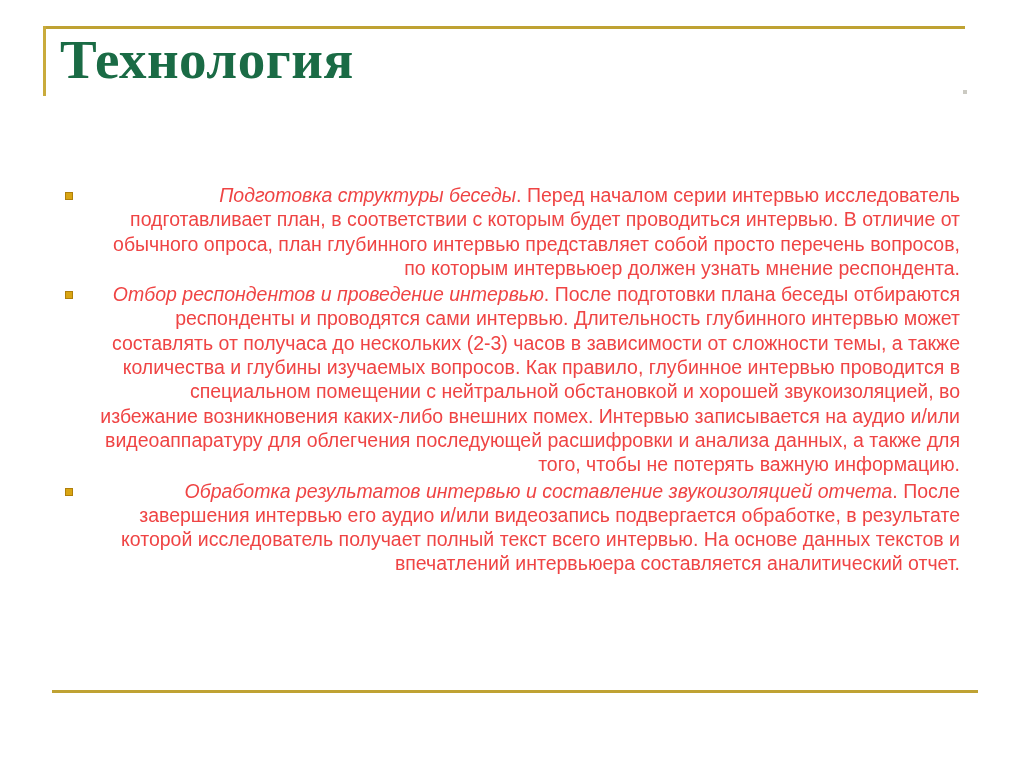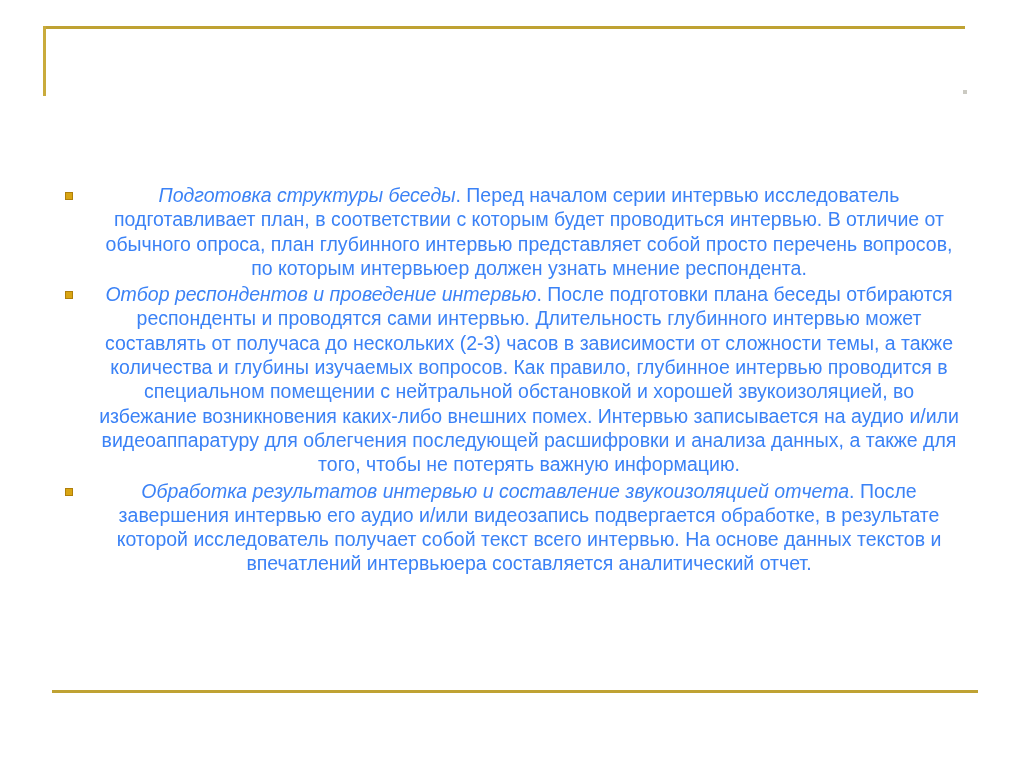--- a/index.html
+++ b/index.html
@@ -86,49 +86,50 @@
     width: 8px;
     height: 8px;
     background: #d9a513;
     border: 1px solid #b07f0a;
     box-sizing: border-box;
   }
   .bullet-text {
     font-family: "Liberation Sans", sans-serif;
     font-size: 19.5px;
     line-height: 24.3px;
-    color: #3b82f6;
-    text-align: center;
+    color: #ef4444;
+    text-align: right;
   }
   .lead {
     font-style: italic;
   }
 </style>
 </head>
 <body>
 
 <div id="slide">
 
   <div id="rule-top"></div>
   <div id="rule-left"></div>
   <div id="rule-bottom"></div>
   <div id="corner-dot"></div>
 
+  <div id="title">Технология</div>
 
   <div id="body">
 
     <div class="bullet-row">
       <span class="bullet-marker"></span>
       <div class="bullet-text"><span class="lead">Подготовка структуры беседы</span><span>. Перед началом серии интервью исследователь подготавливает план, в соответствии с которым будет проводиться интервью. В отличие от обычного опроса, план глубинного интервью представляет собой просто перечень вопросов, по которым интервьюер должен узнать мнение респондента.</span></div>
     </div>
 
     <div class="bullet-row">
       <span class="bullet-marker"></span>
       <div class="bullet-text"><span class="lead">Отбор респондентов и проведение интервью</span><span>. После подготовки плана беседы отбираются респонденты и проводятся сами интервью. Длительность глубинного интервью может составлять от получаса до нескольких (2-3) часов в зависимости от сложности темы, а также количества и глубины изучаемых вопросов. Как правило, глубинное интервью проводится в специальном помещении с нейтральной обстановкой и хорошей звукоизоляцией, во избежание возникновения каких-либо внешних помех. Интервью записывается на аудио и/или видеоаппаратуру для облегчения последующей расшифровки и анализа данных, а также для того, чтобы не потерять важную информацию.</span></div>
     </div>
 
     <div class="bullet-row">
       <span class="bullet-marker"></span>
-      <div class="bullet-text"><span class="lead">Обработка результатов интервью и составление звукоизоляцией отчета</span><span>. После завершения интервью его аудио и/или видеозапись подвергается обработке, в результате которой исследователь получает собой текст всего интервью. На основе данных текстов и впечатлений интервьюера составляется аналитический отчет.</span></div>
+      <div class="bullet-text"><span class="lead">Обработка результатов интервью и составление звукоизоляцией отчета</span><span>. После завершения интервью его аудио и/или видеозапись подвергается обработке, в результате которой исследователь получает полный текст всего интервью. На основе данных текстов и впечатлений интервьюера составляется аналитический отчет.</span></div>
     </div>
 
   </div>
 </div>
 
 </body></html>

